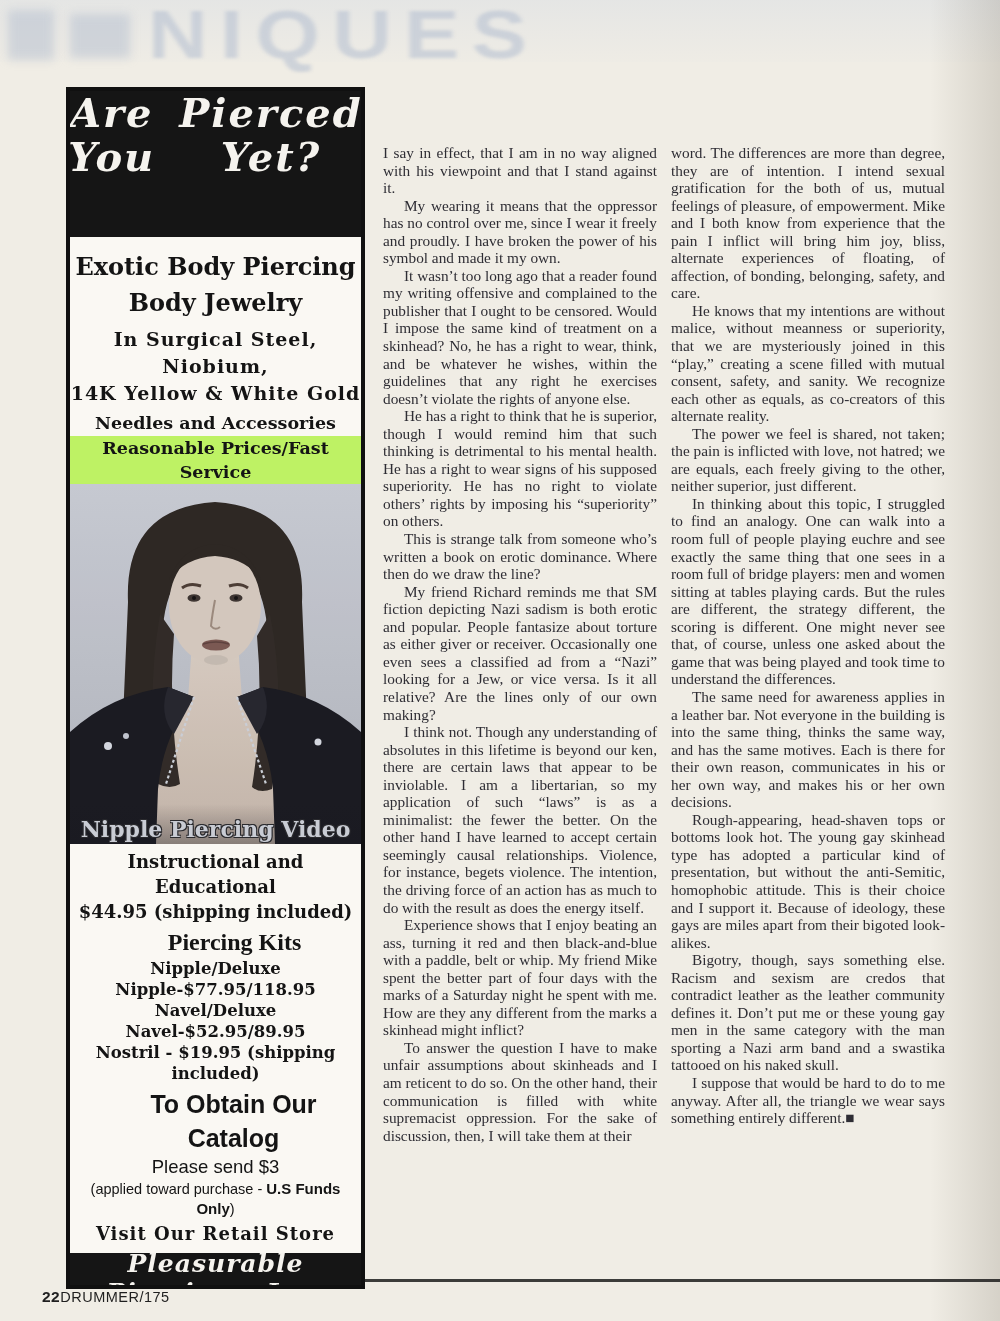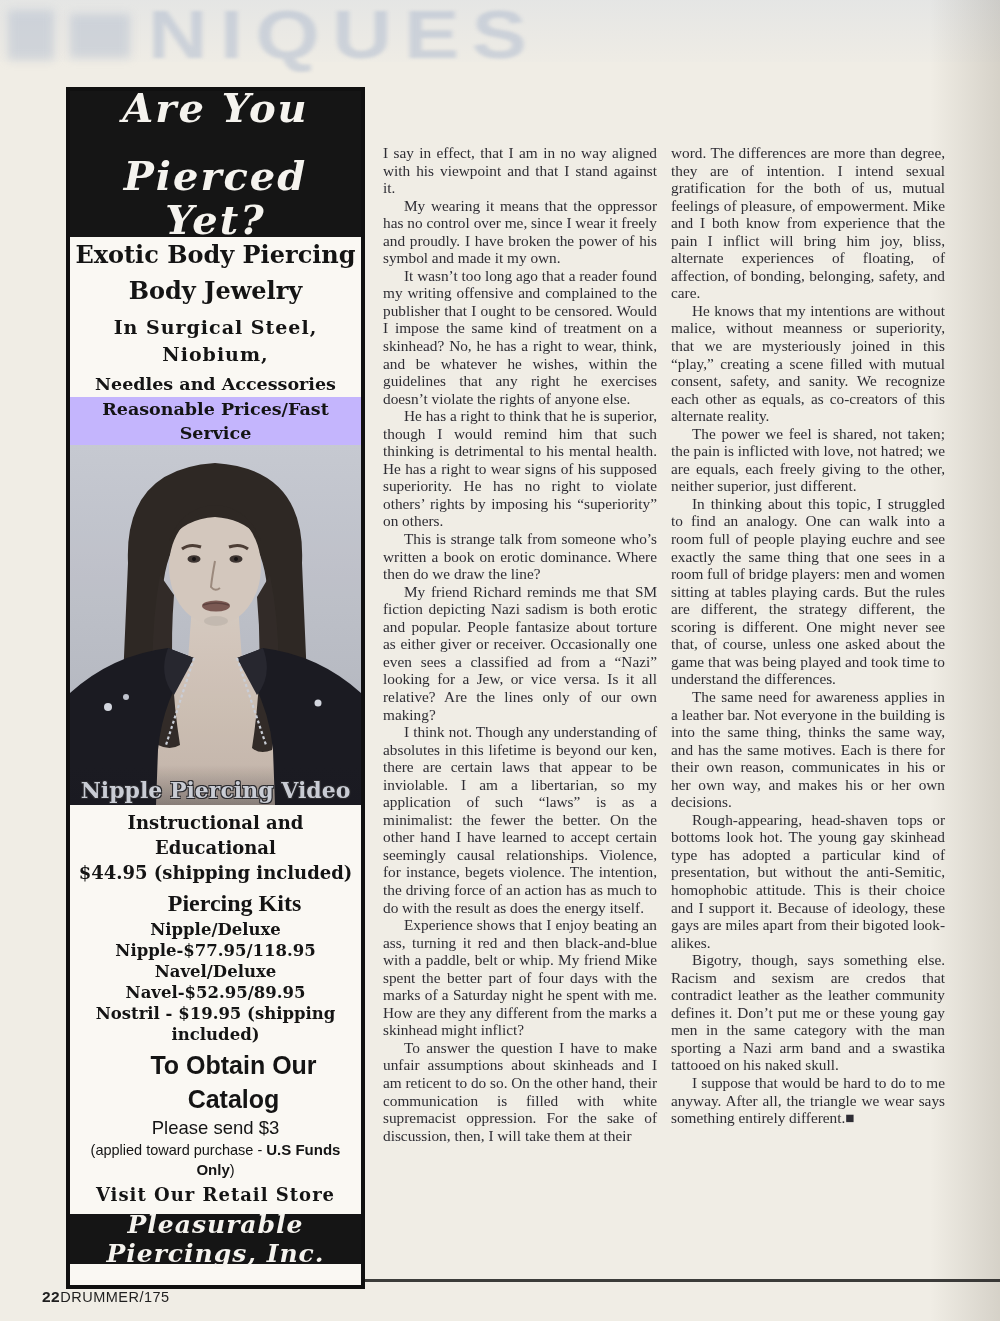--- a/index.html
+++ b/index.html
@@ -15,28 +15,28 @@
     font-weight:bold;font-size:66px;letter-spacing:10px;color:rgba(178,190,208,0.55);
     transform:scale(1.25,1.05);transform-origin:left top;filter:blur(1.5px);}
   .ghost-blob{position:absolute;background:rgba(165,178,200,0.4);filter:blur(5px);}
   .right-shade{position:absolute;right:0;top:0;width:70px;height:1321px;
     background:linear-gradient(90deg, rgba(120,115,100,0), rgba(120,112,98,0.22));}
   .bottom-rule{position:absolute;left:215px;top:1279px;width:785px;height:3px;background:#1c1c1c;opacity:0.85;}
 
   
   .ad{position:absolute;left:66px;top:87px;width:291px;height:1194px;
     border:4px solid #101010;background:#faf8f3;text-align:center;color:#141414;overflow:hidden;}
-  .ad-header{height:146px;background:#151515;color:#f5f3ee;display:flex;flex-direction:column;
+  .ad-header{height:146px;background:#151515;color:#f5f3ee;display:flex;flex-direction:row;
     justify-content:center;gap:24px;}
   .script{font-family:"DejaVu Serif", serif;font-style:italic;font-size:40px;line-height:44px;
     letter-spacing:2px;font-weight:600;}
-  .exotic{font-family:"DejaVu Serif", serif;font-weight:bold;font-size:24px;line-height:36px;padding-top:0;}
+  .exotic{font-family:"DejaVu Serif", serif;font-weight:bold;font-size:24px;line-height:36px;padding-top:12px;}
   .materials{font-family:"DejaVu Serif", serif;font-weight:bold;font-size:19px;line-height:27px;margin-top:5px;letter-spacing:1px;}
   .needles{font-family:"DejaVu Serif", serif;font-weight:bold;font-size:17.5px;line-height:26px;margin-top:3px;}
-  .prices{font-family:"DejaVu Serif", serif;font-weight:bold;font-size:17.5px;line-height:24px;background:#c4b5fd;}
+  .prices{font-family:"DejaVu Serif", serif;font-weight:bold;font-size:17.5px;line-height:24px;background:#bef264;}
   .photo{position:relative;width:291px;height:360px;background:#c4c7cd;}
   .photo svg{display:block;width:291px;height:360px;}
   .photo-caption{position:absolute;left:0;right:0;bottom:2px;
     font-family:"DejaVu Serif", serif;font-weight:bold;font-size:22px;color:#c9ccd4;
     text-shadow:1px 1px 0 #2a2a2e, -1px -1px 0 #2a2a2e, 1px -1px 0 #2a2a2e, -1px 1px 0 #2a2a2e;}
   .instr{font-family:"DejaVu Serif", serif;font-weight:bold;font-size:18px;line-height:25px;margin-top:5px;}
   .price-video{font-family:"DejaVu Serif", serif;font-weight:bold;font-size:18px;line-height:25px;}
   .kits-title{font-family:Liberation Serif, serif;font-weight:bold;font-size:24px;line-height:32px;margin-top:2px;padding-left:38px;}
   .kit-line{font-family:"DejaVu Serif", serif;font-weight:bold;font-size:16.5px;line-height:21px;}
   .catalog-title{font-family:"Liberation Sans", sans-serif;font-weight:bold;font-size:25px;line-height:34px;margin-top:3px;padding-left:36px;}
@@ -75,20 +75,21 @@
 <div class="ad">
   <div class="ad-header">
     <div class="script">Are You</div>
     <div class="script">Pierced Yet?</div>
   </div>
 
   <div class="exotic">Exotic Body Piercing</div>
   <div class="exotic" style="padding-top:0;">Body Jewelry</div>
 
   <div class="materials">In Surgical Steel, Niobium,</div>
+  <div class="materials" style="margin-top:0;">14K Yellow &amp; White Gold</div>
 
   <div class="needles">Needles and Accessories</div>
   <div class="prices">Reasonable Prices/Fast Service</div>
 
   <div class="photo">
     <svg viewBox="0 0 291 360">
       <defs>
         <linearGradient id="bgG" x1="0" y1="0" x2="0" y2="1">
           <stop offset="0" stop-color="#cbced4"></stop>
             <stop offset="1" stop-color="#b3b6be"></stop>

